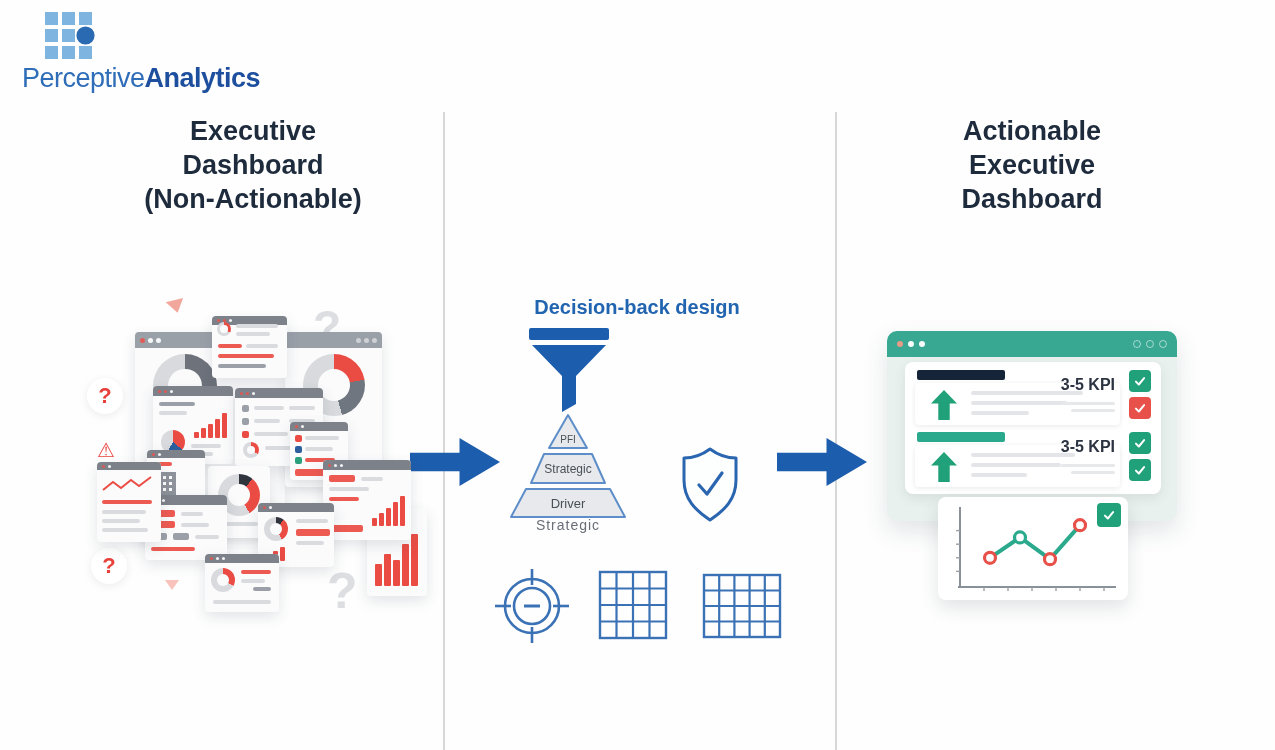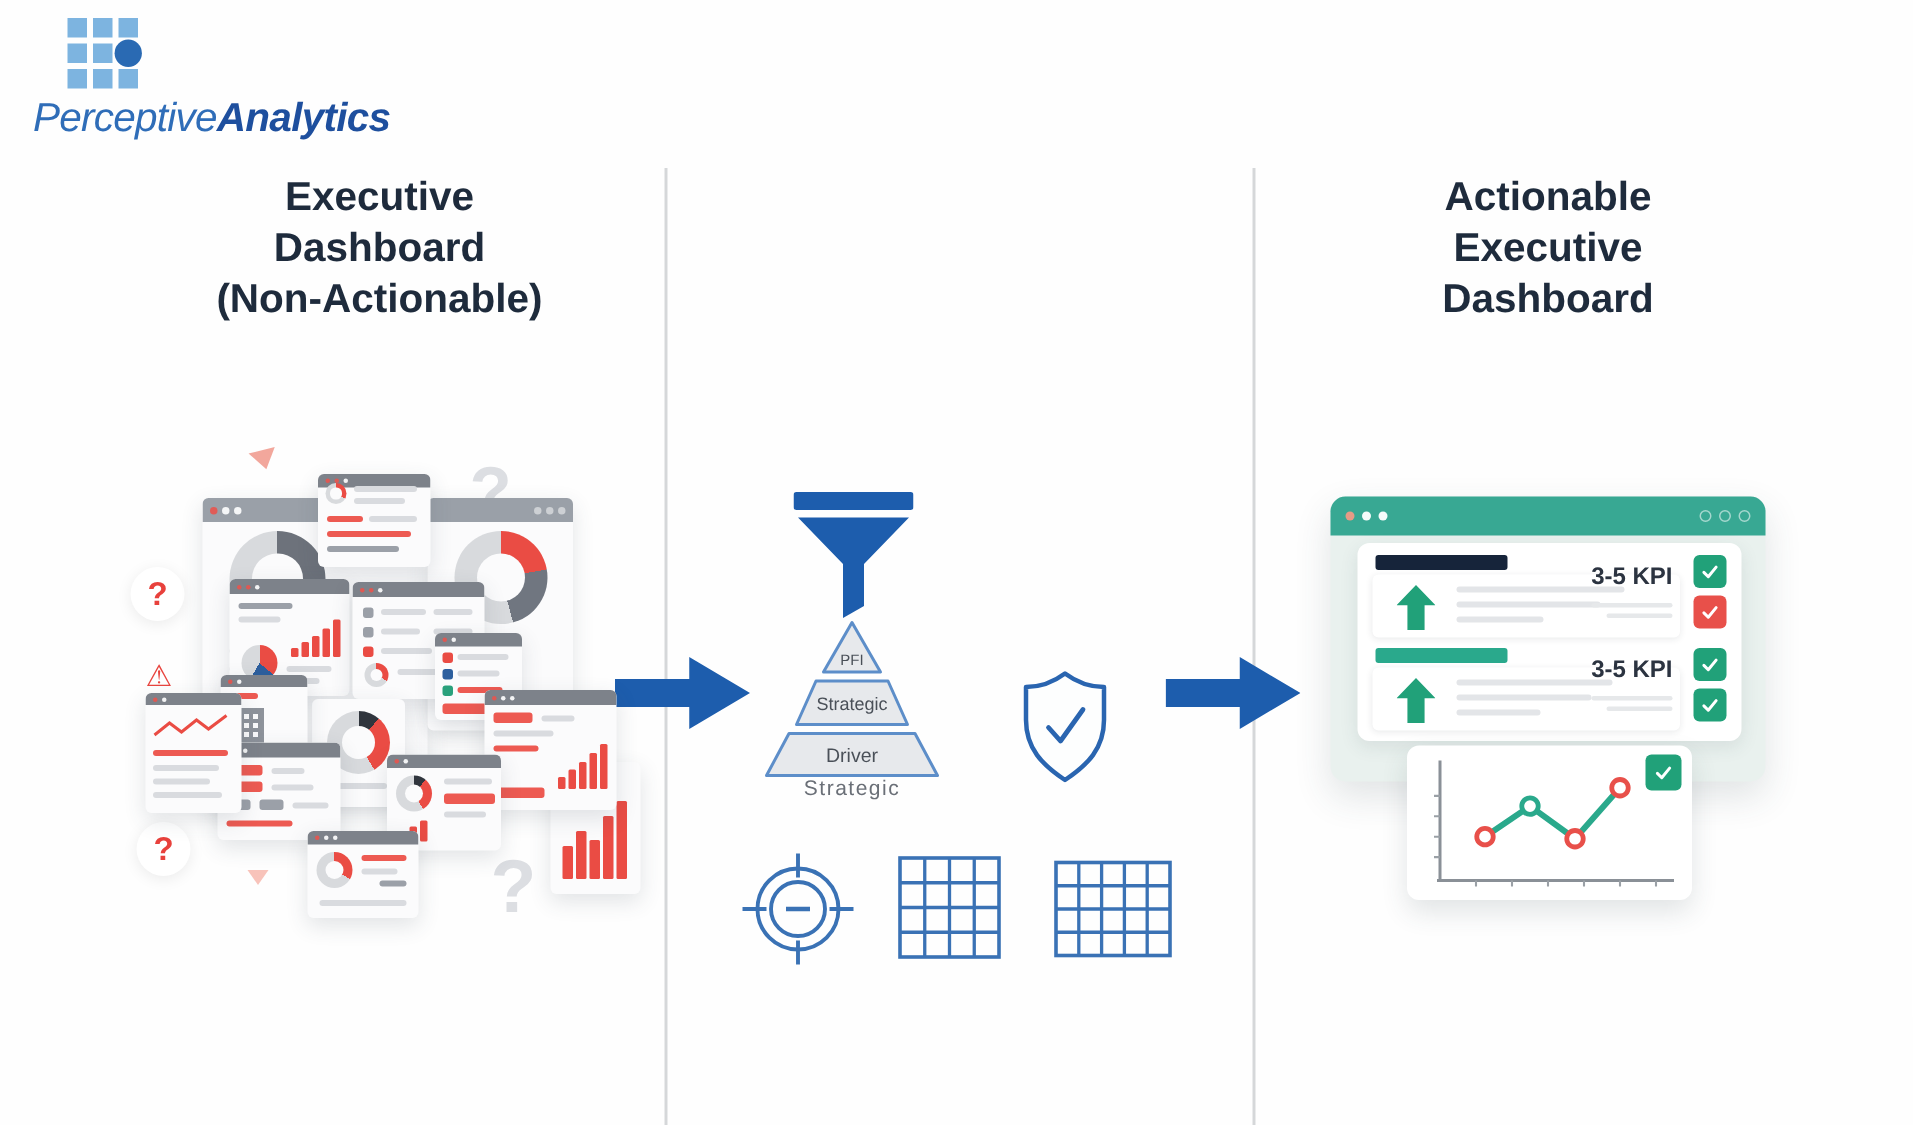--- a/index.html
+++ b/index.html
@@ -1,20 +1,20 @@
 <!DOCTYPE html>
 <html><head>
 <meta charset="utf-8">
 <style>
   html,body{margin:0;padding:0;background:#fff;}
   .stage{position:relative;width:1275px;height:750px;background:#fefefe;overflow:hidden;
          font-family:"Liberation Sans",sans-serif;}
 
   
-  .logo{position:absolute;left:22px;top:12px;font-style:italic;}
+  .logo{position:absolute;left:22px;top:12px;}
   .lgrid{display:grid;grid-template-columns:repeat(3,13px);grid-auto-rows:13px;gap:4px;margin-left:23px;}
   .lgrid i{display:block;background:#7db4e0;}
   .lgrid i.c{background:#2a6ab3;border-radius:50%;transform:scale(1.4);}
   .ltext{margin-top:5px;font-size:27px;letter-spacing:-0.5px;color:#2f6db8;line-height:28px;}
   .ltext .b{font-weight:700;color:#1e4f9e;}
 
   
   .vline{position:absolute;top:112px;height:638px;width:2px;background:#d5d7d9;}
   .colhead{position:absolute;top:114px;margin:0;text-align:center;white-space:pre-line;
            font-size:27px;line-height:34px;font-weight:700;color:#1e2b3c;}
@@ -336,20 +336,21 @@
     <div class="qgray" style="left:242px;top:292px;font-size:50px;">?</div>
     <div class="warn" style="left:12px;top:168px;font-size:20px;">⚠</div>
     <div class="warn" style="left:266px;top:142px;font-size:22px;">⚠</div>
     <div class="ptri" style="left:82px;top:30px;transform:rotate(-14deg);"></div>
     <div class="ptri small" style="left:80px;top:310px;"></div>
   </div>
 
   <div class="arrow" style="left:410px;top:436px;"></div>
   <div class="arrow" style="left:777px;top:436px;"></div>
 
+  <div class="design-label">Decision-back design</div>
 
   <svg class="mid-icon" style="left:529px;top:328px;" width="80" height="86" viewBox="0 0 80 86">
     <rect x="0" y="0" width="80" height="12" rx="2" fill="#1d5dad"></rect>
     <path d="M3,17 L77,17 L47,48 L47,76 L33,84 L33,48 Z" fill="#1d5dad"></path>
   </svg>
 
   <svg class="mid-icon pyramid" style="left:488px;top:412px;" width="160" height="108" viewBox="0 0 160 108">
     <path d="M80,3 L99,36 L61,36 Z" fill="#e7e9ec" stroke="#5d8ec9" stroke-width="2" stroke-linejoin="round"></path>
     <path d="M56,42 L104,42 L117,71 L43,71 Z" fill="#e7e9ec" stroke="#5d8ec9" stroke-width="2" stroke-linejoin="round"></path>
     <path d="M38,77 L122,77 L137,105 L23,105 Z" fill="#e7e9ec" stroke="#5d8ec9" stroke-width="2" stroke-linejoin="round"></path>

